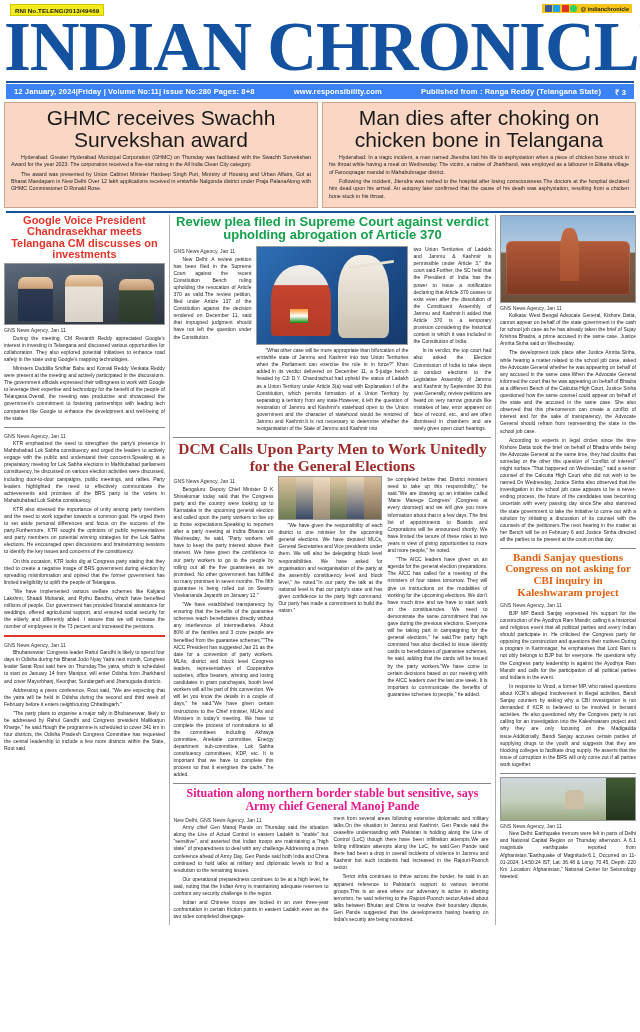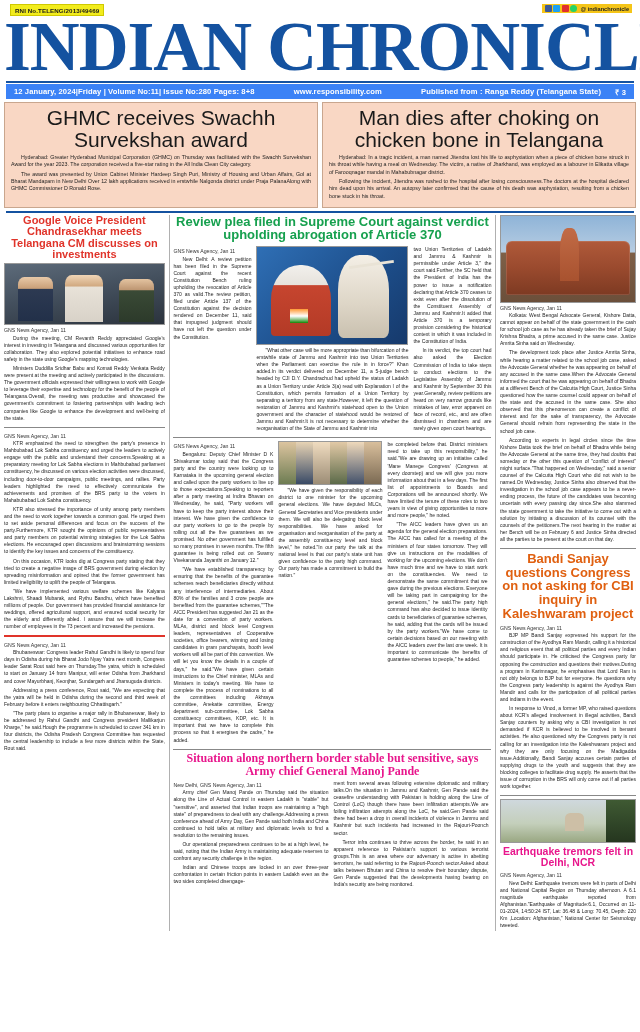--- a/index.html
+++ b/index.html
@@ -87,21 +87,21 @@
   h2.hd {
     margin:0 0 2px 0; text-align:center; line-height:1.06;
     font-family:"Liberation Sans", sans-serif;
   }
   .hd.red   { color:#e0342a; font-size:11px; font-weight:bold; }
   .hd.green { color:#16a04e; font-size:13px; font-weight:bold; }
   .hd.teal  { color:#0f7d6b; font-size:9px; font-weight:bold; }
   .hd.maroon{ color:#9e2b2b; font-size:15.5px; font-weight:bold; font-family:"Liberation Serif", serif; }
   .hd.blue  { color:#1452a0; font-size:10px; font-weight:bold; }
   .hd.magenta{ color:#e8168c; font-size:12px; font-weight:bold; font-family:"Liberation Serif", serif; }
-  .hd.orange{ color:#e06010; font-size:13px; font-weight:bold; }
+  .hd.orange{ color:#e06010; font-size:11px; font-weight:bold;font-family:Liberation Serif, serif; }
   .hd.pink  { color:#e8168c; font-size:10.5px; font-weight:bold; }
 
   .byline { font-size:5.2px; color:#333; margin:2px 0 1.5px 0; }
   .bodytext { font-size:5.0px; line-height:1.42; text-align:justify; color:#1d1d1d; margin:0 0 2px 0; text-indent:9px; }
   .bodytext.noind { text-indent:0; }
 
   
   .photo { width:100%; position:relative; overflow:hidden; border:0.5px solid #999; }
   .ph-meet { height:62px; background:
       linear-gradient(170deg,#5d6b7a 0%,#44505e 45%,#2b333d 100%); }
@@ -236,20 +236,21 @@
           <p class="bodytext" style="margin-top:2px;">"What other case will be more appropriate than bifurcation of the erstwhile state of Jammu and Kashmir into two Union Territories when the Parliament can exercise the rule in in force?" Khan added.In its verdict delivered on December 11, a 5-judge bench headed by CJI D.Y. Chandrachud had upheld the status of Ladakh as a Union Territory under Article 3(a) read with Explanation I of the Constitution, which permits formation of a Union Territory by separating a territory from any state.However, it left the question of restoration of Jammu and Kashmir's statehood open to the Union government and the character of statehood would be restored of Jammu and Kashmir.It is not necessary to determine whether the reorganisation of the State of Jammu and Kashmir into</p>
         </div>
         <div style="width:78px;">
           <p class="bodytext noind">two Union Territories of Ladakh and Jammu &amp; Kashmir is permissible under Article 3," the court said.Further, the SC held that the President of India has the power to issue a notification declaring that Article 370 ceases to exist even after the dissolution of the Constituent Assembly of Jammu and Kashmir.It added that Article 370 is a temporary provision considering the historical context in which it was included in the Constitution of India.</p>
           <p class="bodytext">In its verdict, the top court had also asked the Election Commission of India to take steps to conduct elections to the Legislative Assembly of Jammu and Kashmir by September 30 this year.Generally, review petitions are heard on very narrow grounds like mistakes of law, error apparent on face of record, etc., and are often dismissed in chambers and are rarely given open court hearings.</p>
         </div>
       </div>
 
       <div class="hr-thin"></div>
 
+      <h2 class="hd maroon">DCM Calls Upon Party Men to Work Unitedly for the General Elections</h2>
       <div style="display:flex; gap:5px;">
         <div style="width:100px;">
           <div class="byline">GNS News Agency, Jan 11</div>
           <p class="bodytext">Bengaluru: Deputy Chief Minister D K Shivakumar today said that the Congress party and the country were looking up to Karnataka in the upcoming general election and called upon the party workers to live up to those expectations.Speaking to reporters after a party meeting at Indira Bhavan on Wednesday, he said, "Party workers will have to keep the party interest above their interest. We have given the confidence to our party workers to go to the people by rolling out all the five guarantees as we promised. No other government has fulfilled so many promises in seven months. The fifth guarantee is being rolled out on Swamy Vivekananda Jayanthi on January 12."</p>
           <p class="bodytext">"We have established transparency by ensuring that the benefits of the guarantee schemes reach beneficiaries directly without any interference of intermediaries. About 80% of the families and 3 crore people are benefited from the guarantee schemes,""The AICC President has suggested Jan 21 as the date for a convention of party workers. MLAs, district and block level Congress leaders, representatives of Cooperative societies, office bearers, winning and losing candidates in gram panchayats, booth level workers will all be part of this convention. We will let you know the details in a couple of days," he said."We have given certain instructions to the Chief minister, MLAs and Ministers in today's meeting. We have to complete the process of nominations to all the committees including Akhraya committee, Anekatte committee, Energy department sub-committee, Lok Sabha constituency committees, KDP, etc. It is important that we have to complete this process so that it energises the cadre," he added.</p>
         </div>
         <div style="width:104px;">
           <div class="photo ph-group">
             <span class="g1"></span>
               <span class="g2"></span>
@@ -296,18 +297,17 @@
       <div class="hr-thin"></div>
 
       <h2 class="hd orange">Bandi Sanjay questions Congress on not asking for CBI inquiry in Kaleshwaram project</h2>
       <div class="byline">GNS News Agency, Jan 11</div>
       <p class="bodytext">BJP MP Bandi Sanjay expressed his support for the construction of the Ayodhya Ram Mandir, calling it a historical and religious event that all political parties and every Indian should participate in. He criticised the Congress party for opposing the construction and questions their motives.During a program in Karimnagar, he emphasises that Lord Ram is not obly belongs to BJP but for everyone. He questions why the Congress party leadership is against the Ayodhya Ram Mandir and calls for the participation of all political parties and indians in the event.</p>
       <p class="bodytext">In response to Vinod, a former MP, who raised questions about KCR's alleged involvement in illegal activities, Bandi Sanjay counters by asking why a CBI investigation is not demanded if KCR is believed to be involved in benami activities. He also questioned why the Congress party is not calling for an investigation into the Kaleshwaram project and why they are only focusing on the Madigadda issue.Additionally, Bandi Sanjay accuses certain parties of supplying drugs to the youth and suggests that they are blocking colleges to facilitate drug supply. He asserts that the issue of corruption in the BRS will only come out if all parties work together.</p>
 
       <div class="hr-thin"></div>
 
       <div class="photo ph-gate"></div>
-      <h2 class="hd pink" style="margin-top:3px;">Earthquake tremors felt in Delhi, NCR</h2>
       <div class="byline">GNS News Agency, Jan 11</div>
       <p class="bodytext">New Delhi: Earthquake tremors were felt in parts of Delhi and National Capital Region on Thursday afternoon. A 6.1 magnitude earthquake reported from Afghanistan."Earthquake of Magnitude:6.1, Occurred on 11-01-2024, 14:50:24 IST, Lat: 36.48 &amp; Long: 70.45, Depth: 220 Km ,Location: Afghanistan," National Center for Seismology tweeted.</p>
     </div>
   </div>
 </div>
 
 </body></html>

